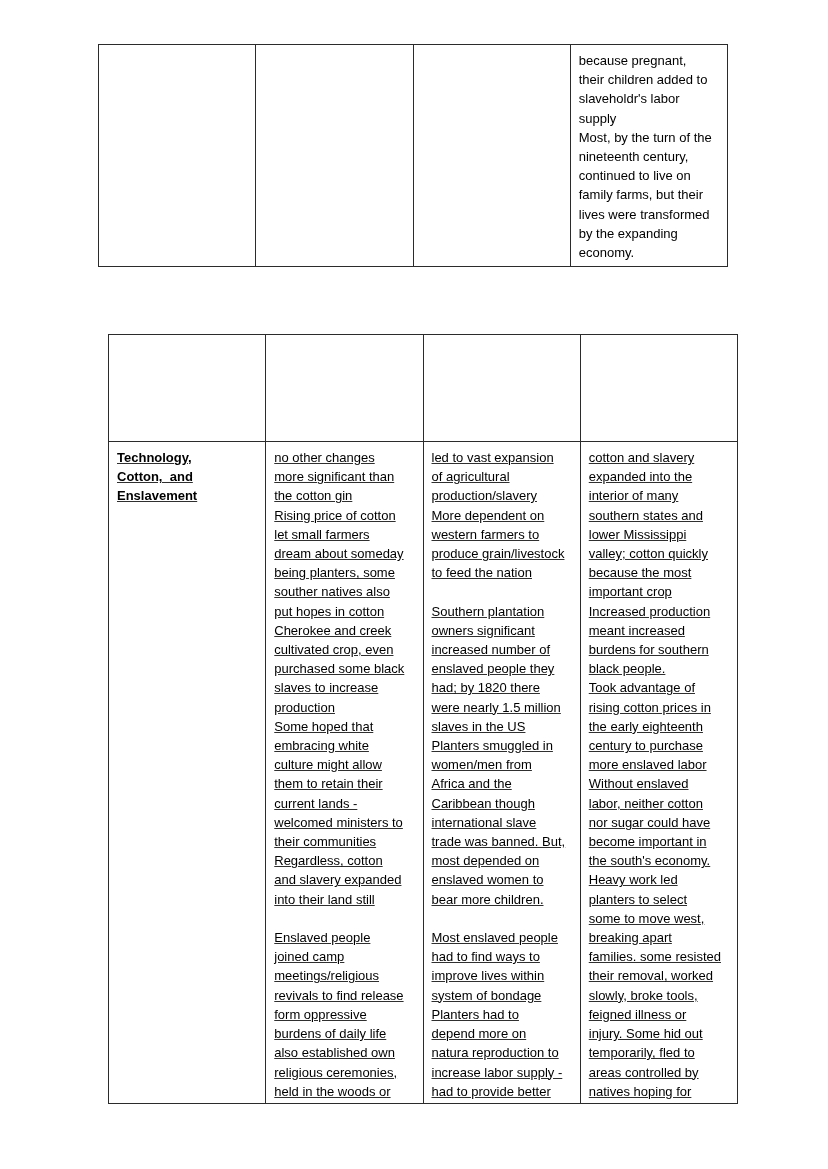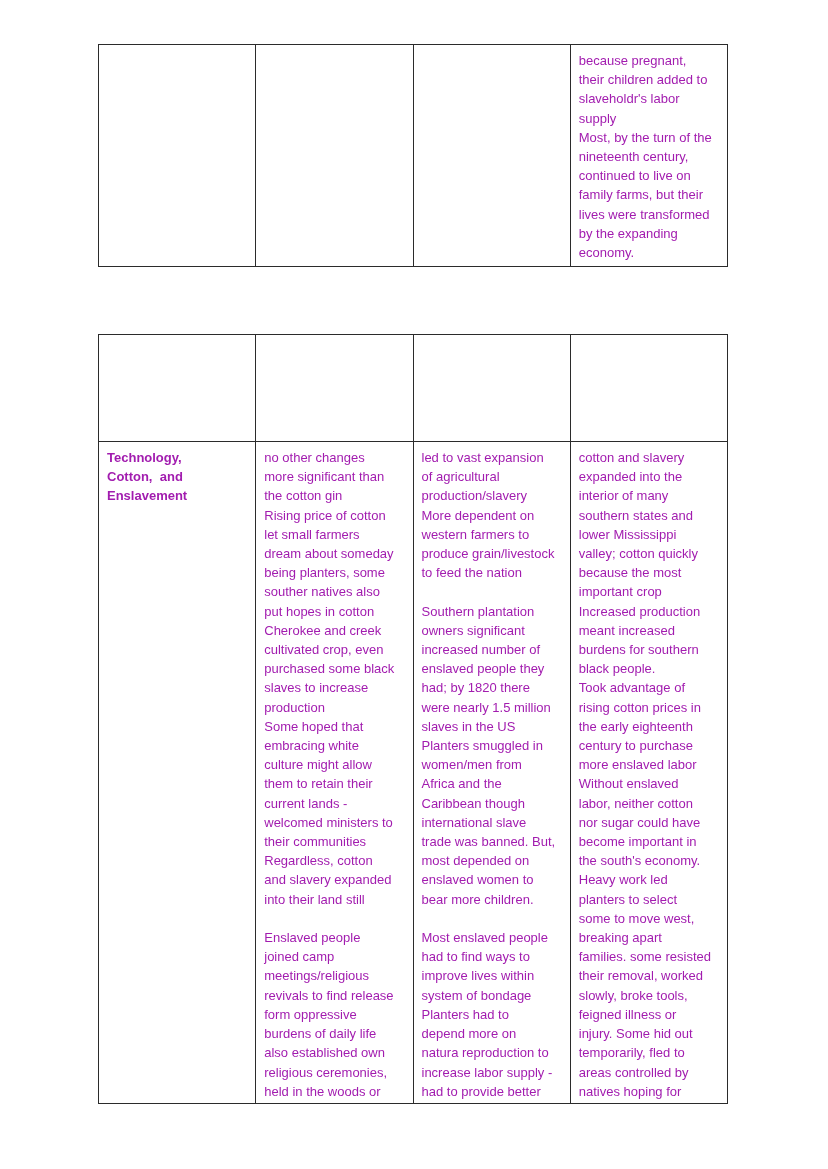--- a/index.html
+++ b/index.html
@@ -23,26 +23,26 @@
     width: 630px;
   }
   table.doc-table td {
     border: 1.5px solid #2b2b2b;
     vertical-align: top;
     padding: 6px 3px 2px 8px;
     font-size: 13px;
     line-height: 19.2px;
     white-space: pre-wrap;
     word-wrap: break-word;
-    color: #a21caf;
+    color: #000000;
     background: #ffffff;
   }
   #continuation-table { left: 98px; top: 44px; }
   #continuation-table td { height: 213px; }
-  #topic-table { left: 98px; top: 334px; }
+  #topic-table { left: 108px; top: 334px; text-decoration: underline; }
   #topic-table tr.header-row td { height: 98px; }
   td.topic-cell {
     font-weight: bold;
     padding-left: 15px;
   }
 </style>
 </head>
 <body>
 
 <div class="page">

